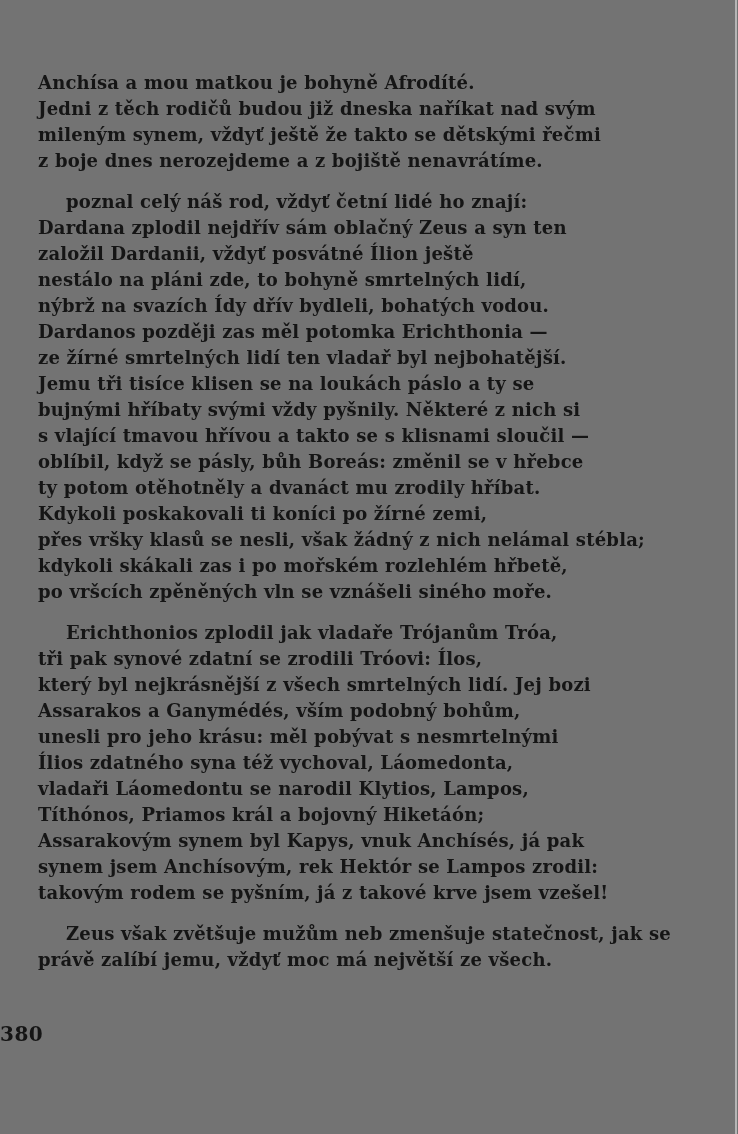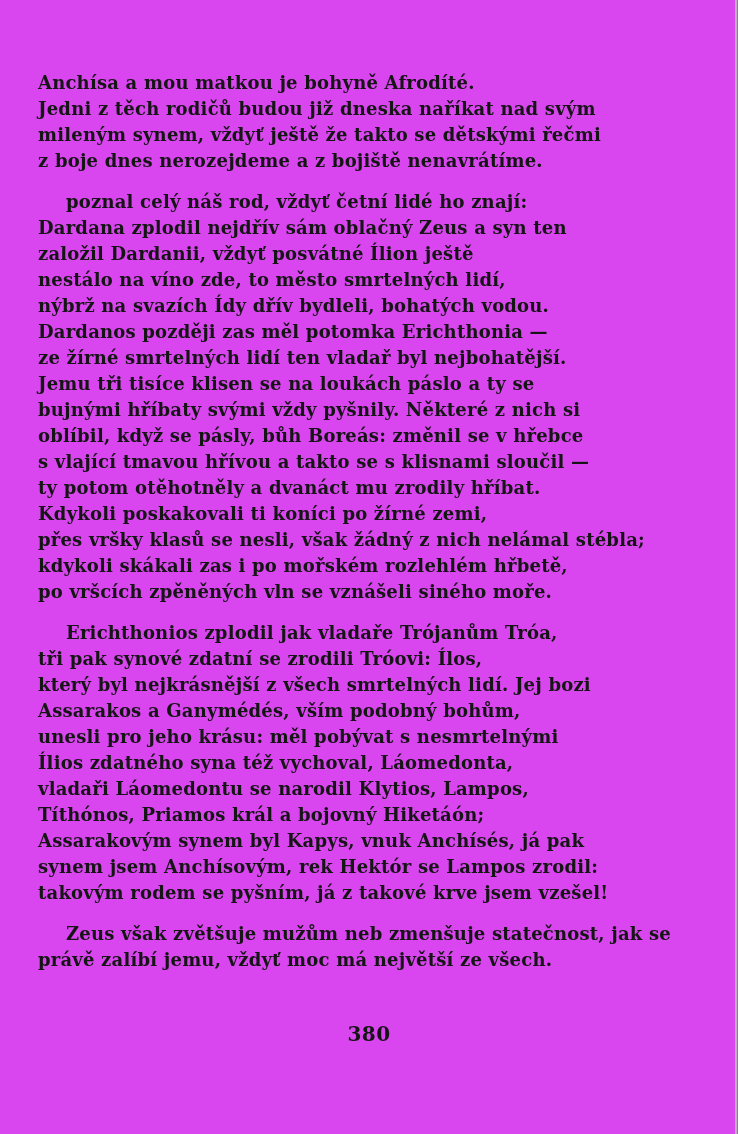--- a/index.html
+++ b/index.html
@@ -4,21 +4,21 @@
 <style>
   html, body {
     margin: 0;
     padding: 0;
     background: #ffffff;
   }
   .page {
     position: relative;
     width: 738px;
     height: 1134px;
-    background: #d946ef;
+    background: #737373;
     overflow: hidden;
     font-family: "DejaVu Serif", "Liberation Serif", serif;
     font-weight: bold;
     color: #151515;
   }
   .scan-edge-right {
     position: absolute;
     top: 0;
     right: 1px;
     width: 2px;
@@ -41,48 +41,47 @@
     white-space: nowrap;
   }
   .stanza.indent .line:first-child {
     text-indent: 28px;
   }
   .page-number {
     position: absolute;
     left: 0;
     top: 1022px;
     width: 100%;
-    text-align: center;
     font-size: 20px;
     letter-spacing: 0.5px;
   }
 </style>
 </head>
 <body>
 
 <div class="page">
   <div class="text-block">
       <div class="stanza">
         <div class="line">Anchísa a mou matkou je bohyně Afrodíté.</div>
         <div class="line">Jedni z těch rodičů budou již dneska naříkat nad svým</div>
         <div class="line">mileným synem, vždyť ještě že takto se dětskými řečmi</div>
         <div class="line">z boje dnes nerozejdeme a z bojiště nenavrátíme.</div>
       </div>
       <div class="stanza indent">
         <div class="line">poznal celý náš rod, vždyť četní lidé ho znají:</div>
         <div class="line">Dardana zplodil nejdřív sám oblačný Zeus a syn ten</div>
         <div class="line">založil Dardanii, vždyť posvátné Ílion ještě</div>
-        <div class="line">nestálo na víno zde, to město smrtelných lidí,</div>
+        <div class="line">nestálo na pláni zde, to bohyně smrtelných lidí,</div>
         <div class="line">nýbrž na svazích Ídy dřív bydleli, bohatých vodou.</div>
         <div class="line">Dardanos později zas měl potomka Erichthonia —</div>
         <div class="line">ze žírné smrtelných lidí ten vladař byl nejbohatější.</div>
         <div class="line">Jemu tři tisíce klisen se na loukách páslo a ty se</div>
         <div class="line">bujnými hříbaty svými vždy pyšnily. Některé z nich si</div>
+        <div class="line">s vlající tmavou hřívou a takto se s klisnami sloučil —</div>
         <div class="line">oblíbil, když se pásly, bůh Boreás: změnil se v hřebce</div>
-        <div class="line">s vlající tmavou hřívou a takto se s klisnami sloučil —</div>
         <div class="line">ty potom otěhotněly a dvanáct mu zrodily hříbat.</div>
         <div class="line">Kdykoli poskakovali ti koníci po žírné zemi,</div>
         <div class="line">přes vršky klasů se nesli, však žádný z nich nelámal stébla;</div>
         <div class="line">kdykoli skákali zas i po mořském rozlehlém hřbetě,</div>
         <div class="line">po vršcích zpěněných vln se vznášeli siného moře.</div>
       </div>
       <div class="stanza indent">
         <div class="line">Erichthonios zplodil jak vladaře Trójanům Tróa,</div>
         <div class="line">tři pak synové zdatní se zrodili Tróovi: Ílos,</div>
         <div class="line">který byl nejkrásnější z všech smrtelných lidí. Jej bozi</div>

